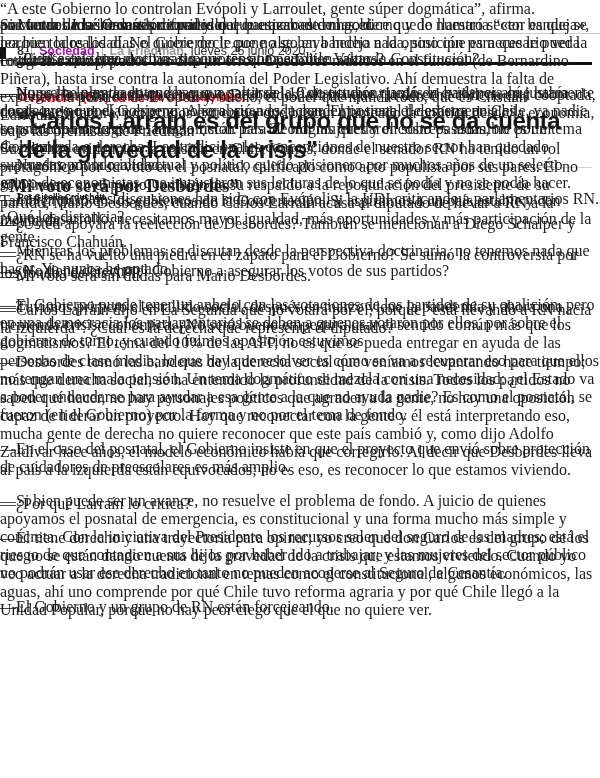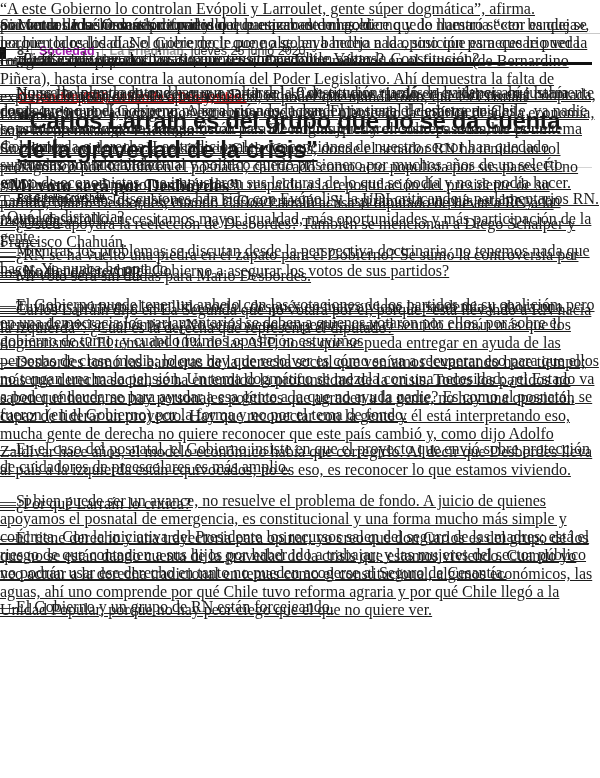--- a/index.html
+++ b/index.html
@@ -1,18 +1,18 @@
 <!DOCTYPE html>
 <html lang="es"><head>
 <meta charset="utf-8">
 <style>
   html,body{margin:0;padding:0;background:#fff;}
   .page{position:relative;width:600px;height:778px;background:#fff;overflow:hidden;
         font-family:"Liberation Serif",serif;color:#1d1d1d;}
-  .abs{position:absolute;text-decoration:underline;}
+  .abs{position:absolute;}
 
   
   .topline{left:0;top:33px;width:600px;height:1px;background:#c9c9c9;}
   .edgetab{left:0;top:47px;width:6px;height:12px;background:#111;}
   .hdr{left:17px;top:43px;width:575px;height:16px;font-family:"Liberation Sans",sans-serif;
        font-size:12.5px;display:flex;align-items:center;gap:7px;white-space:nowrap;}
   .hdr .num{font-weight:bold;color:#3c3c3c;}
   .hdr .sec{font-weight:bold;color:#a21caf;}
   .hdr .brand{font-weight:bold;color:#9b9b9b;}
   .hdr .date{color:#2e2e2e;}

